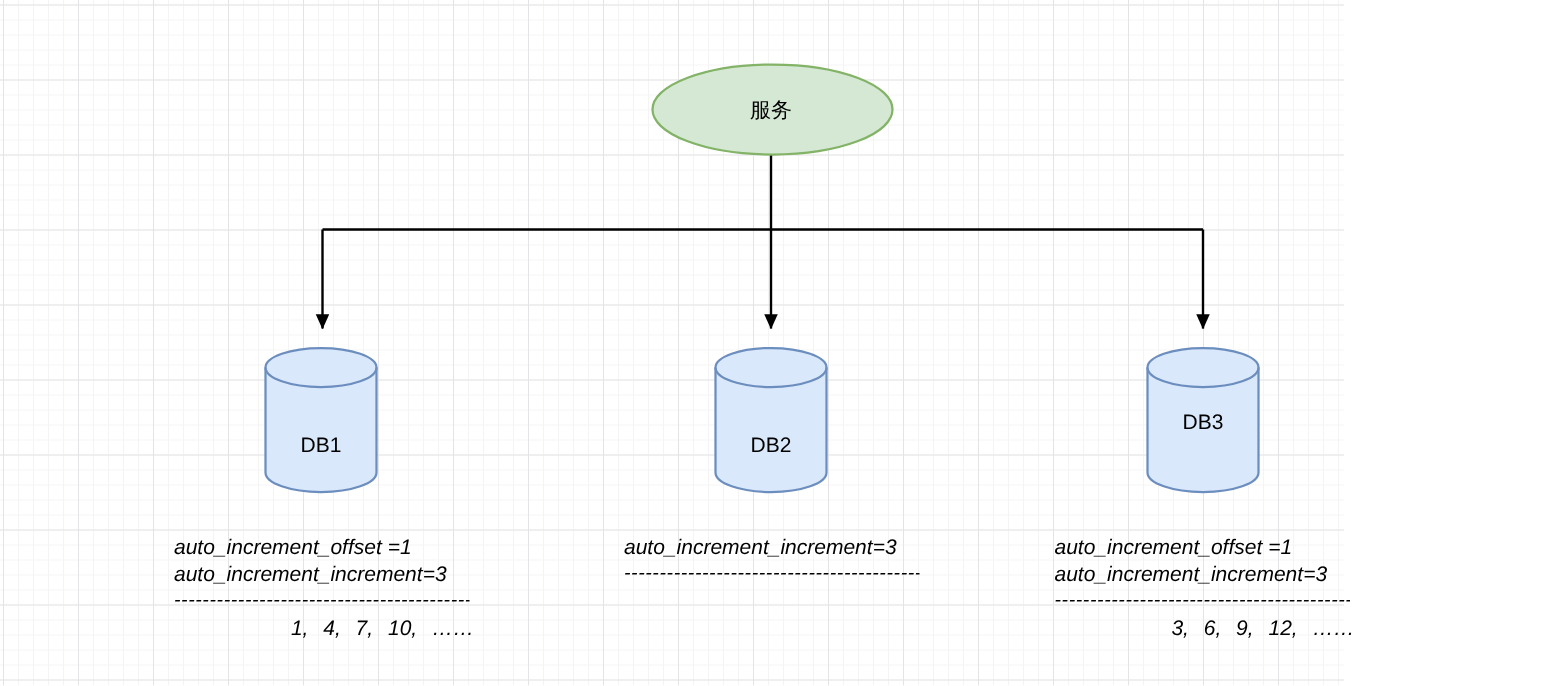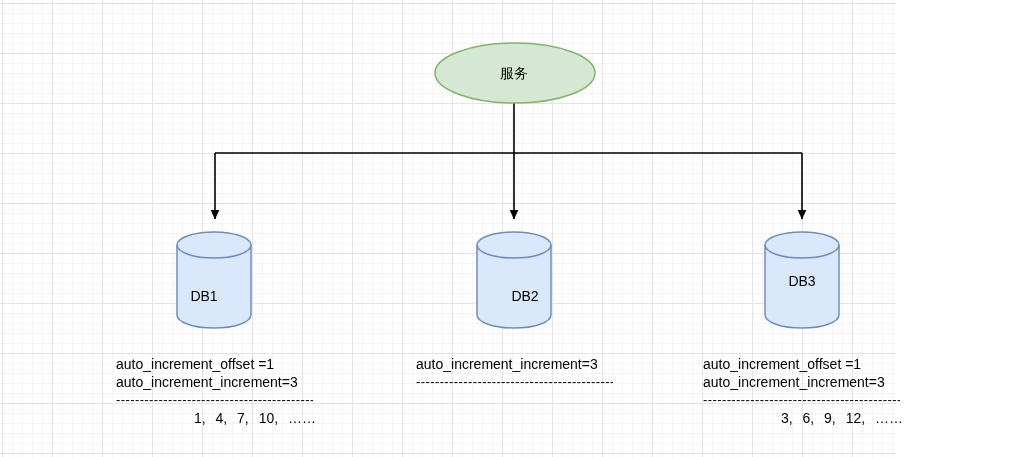--- a/index.html
+++ b/index.html
@@ -30,32 +30,33 @@
 
   .node-label {
     position: absolute;
     color: #000000;
     font-size: 14px;
     text-align: center;
     line-height: 18px;
     white-space: nowrap;
   }
   .service-label { left: 434px; top: 64px; width: 160px; }
-  .db-label-1 { left: 167px; top: 287px; width: 74px; }
-  .db-label-2 { left: 488px; top: 287px; width: 74px; }
+  .db-label-1 { left: 177px; top: 287px; width: 74px; }
+  .db-label-2 { left: 477px; top: 287px; width: 74px; }
   .db-label-3 { left: 765px; top: 272px; width: 74px; }
 
   .info-block {
     position: absolute;
     top: 355px;
     width: 200px;
     color: #000000;
     font-size: 14px;
     line-height: 18px;
     white-space: nowrap;
+    font-style: italic;
   }
   .info-block-1 { left: 116px; }
   .info-block-2 { left: 416px; }
   .info-block-3 { left: 703px; }
 
   .divider-line {
     font-size: 13px;
     letter-spacing: 0.4px;
     line-height: 17px;
     overflow: hidden;

